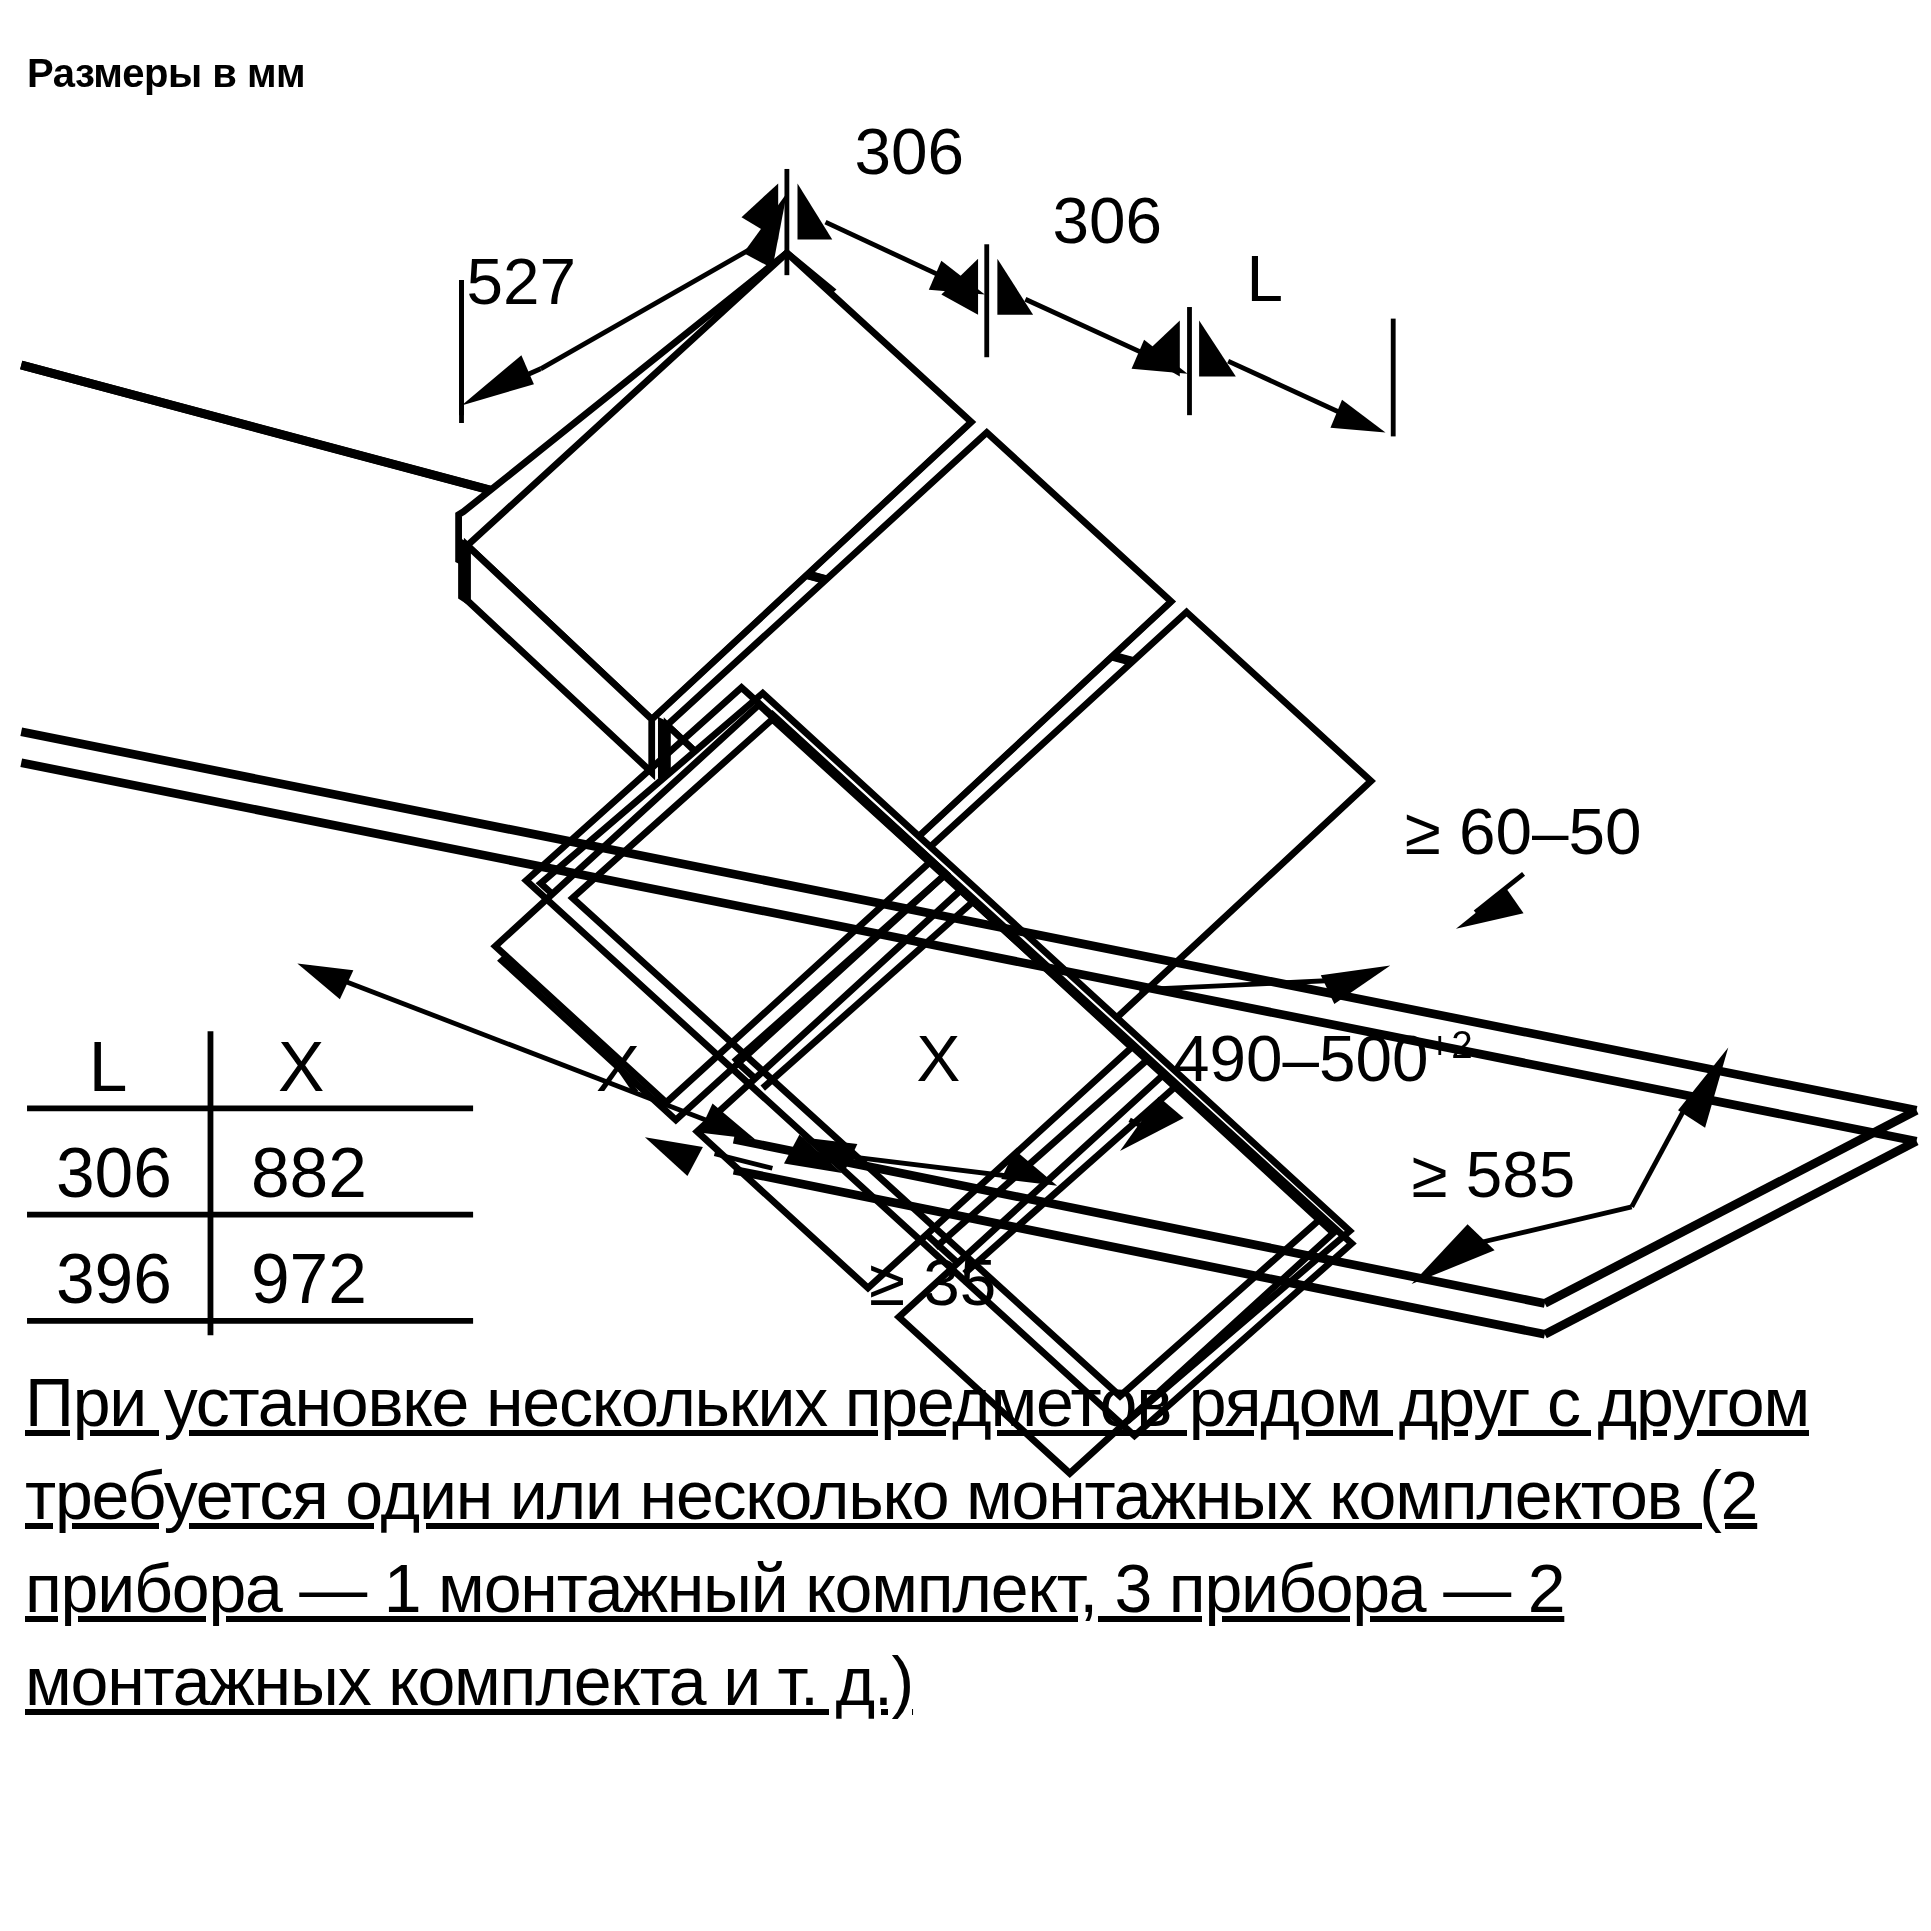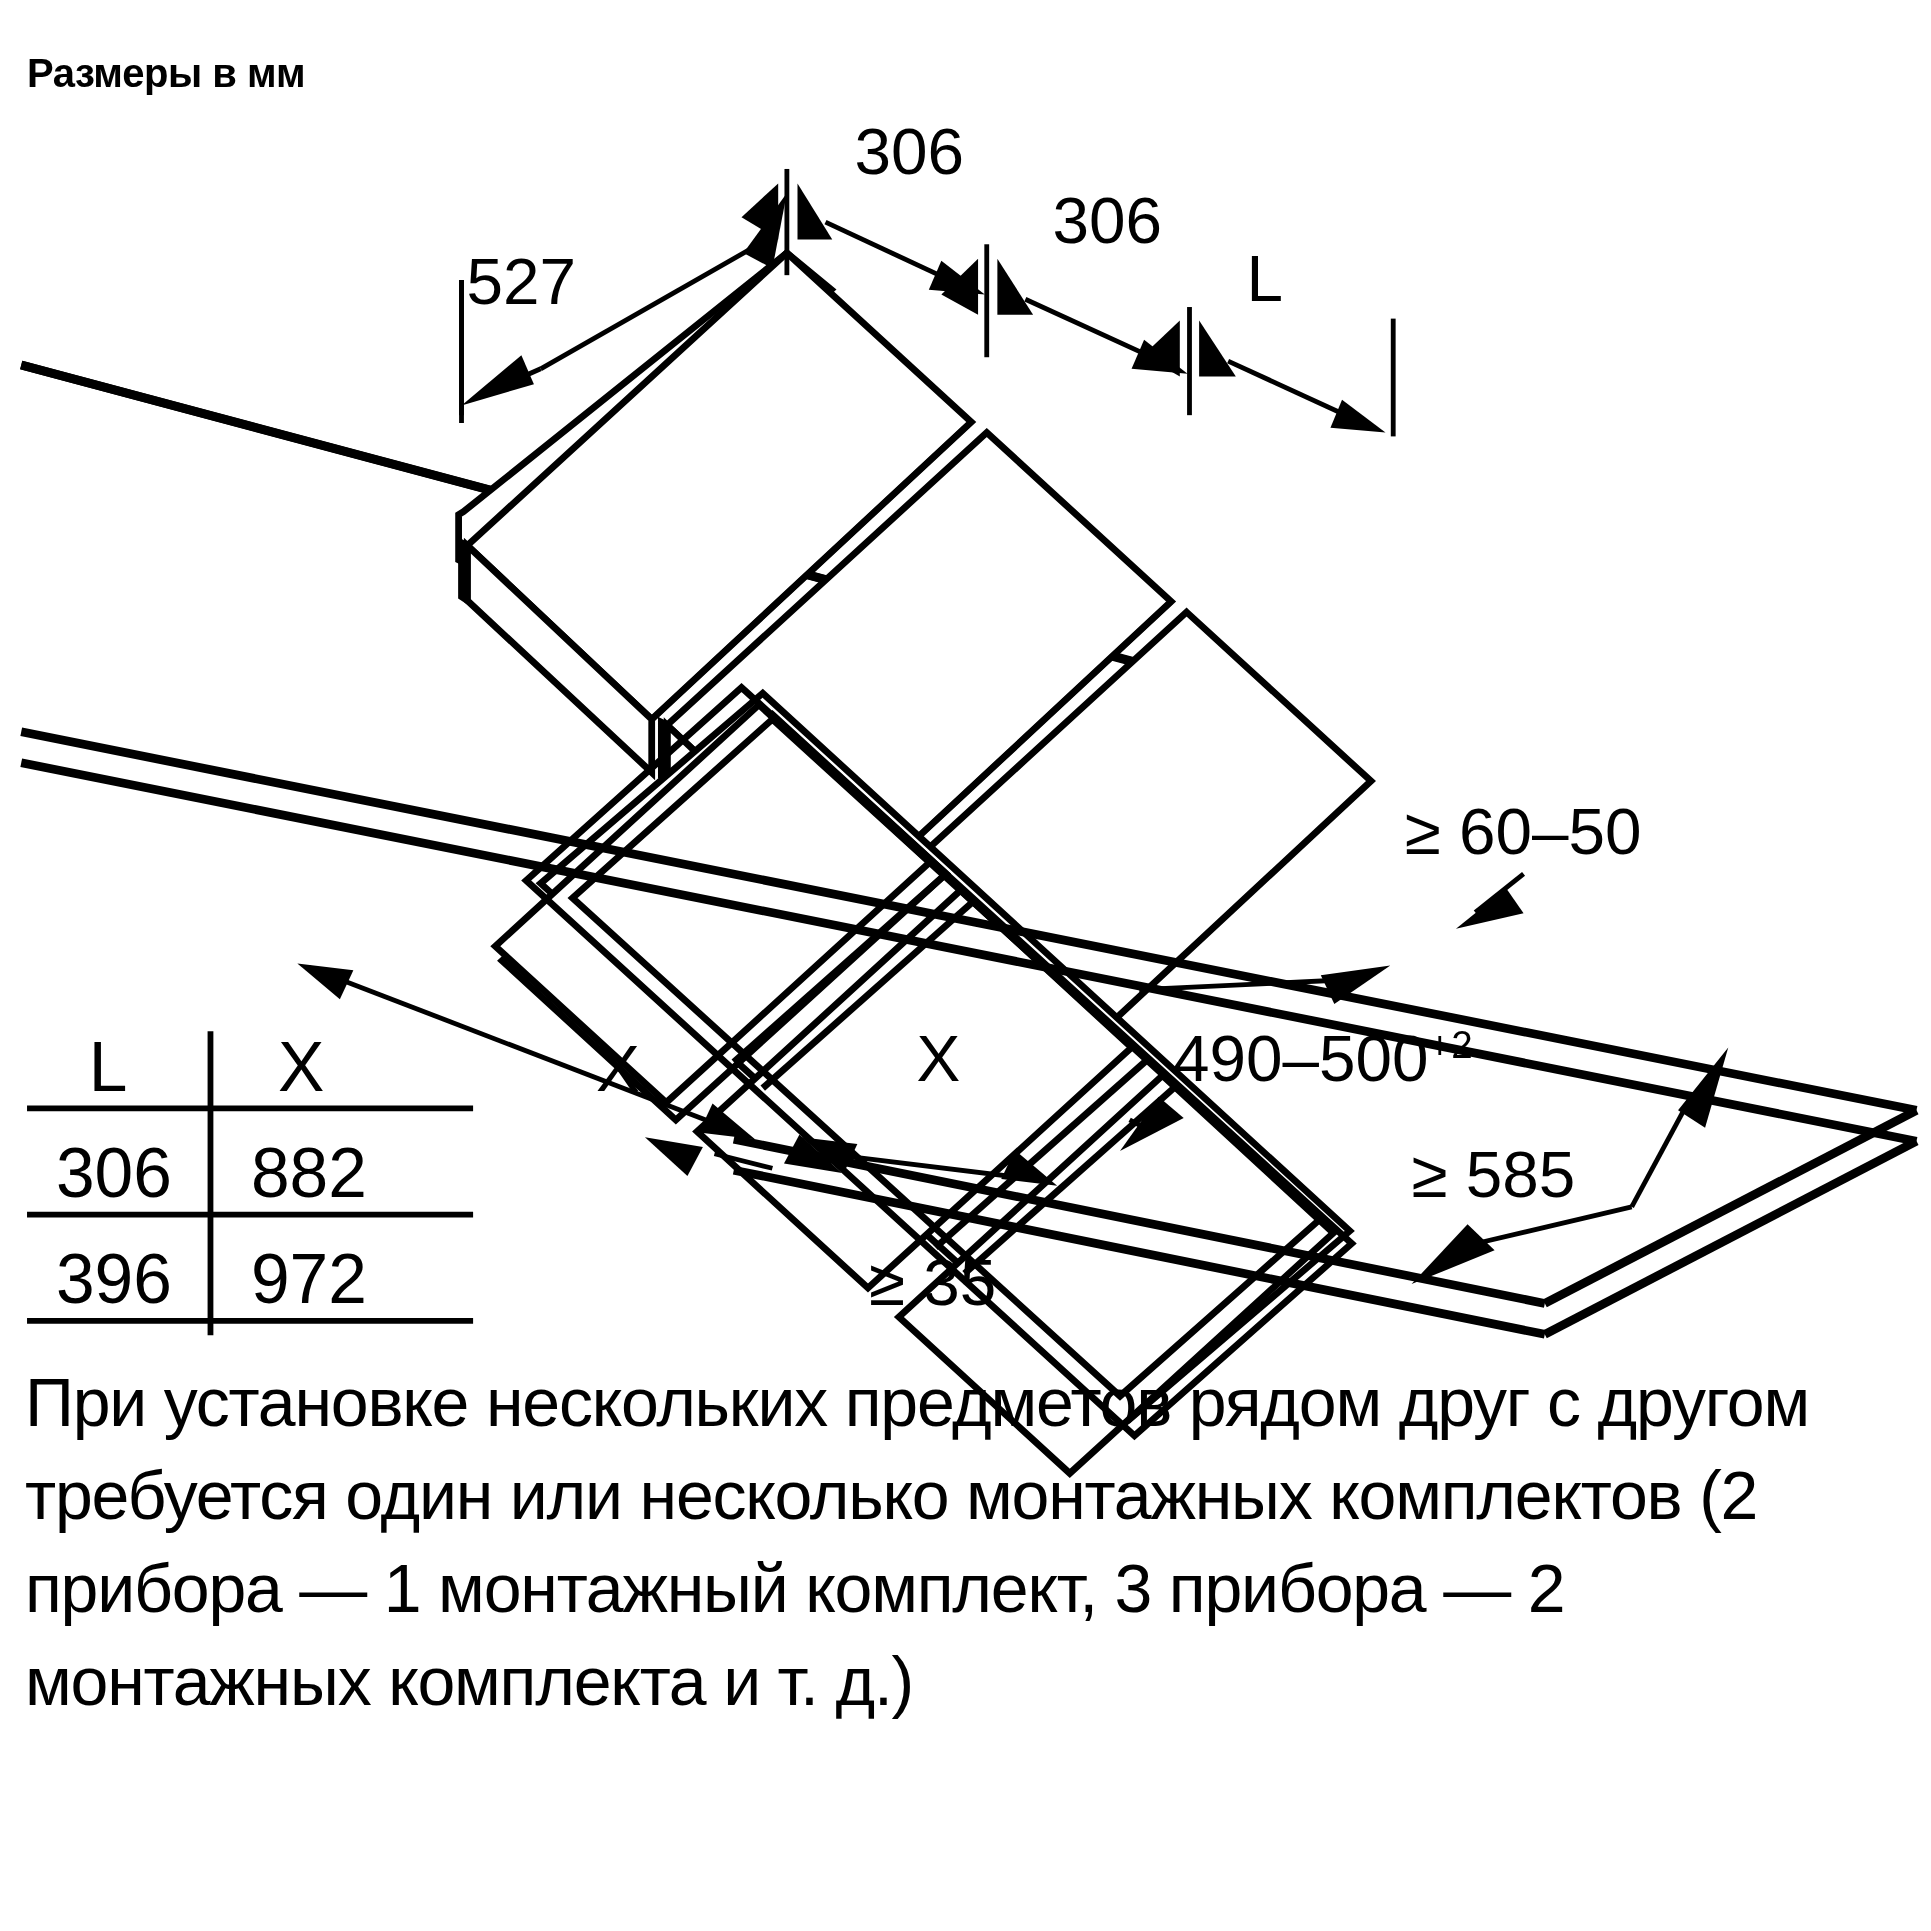--- a/index.html
+++ b/index.html
@@ -42,20 +42,21 @@
   }
   #body-text {
     position: absolute;
     left: 25px;
     top: 1356px;
     width: 1873px;
     font-size: 68px;
     line-height: 93px;
     letter-spacing: -1.2px;
     white-space: pre-line;
+    text-decoration: underline;
   }
   .dim-label {
     font-family: "Liberation Sans", sans-serif;
     font-size: 68px;
     fill: #000000;
   }
   .dim-label-sup {
     font-size: 40px;
   }
   .tbl-text {

